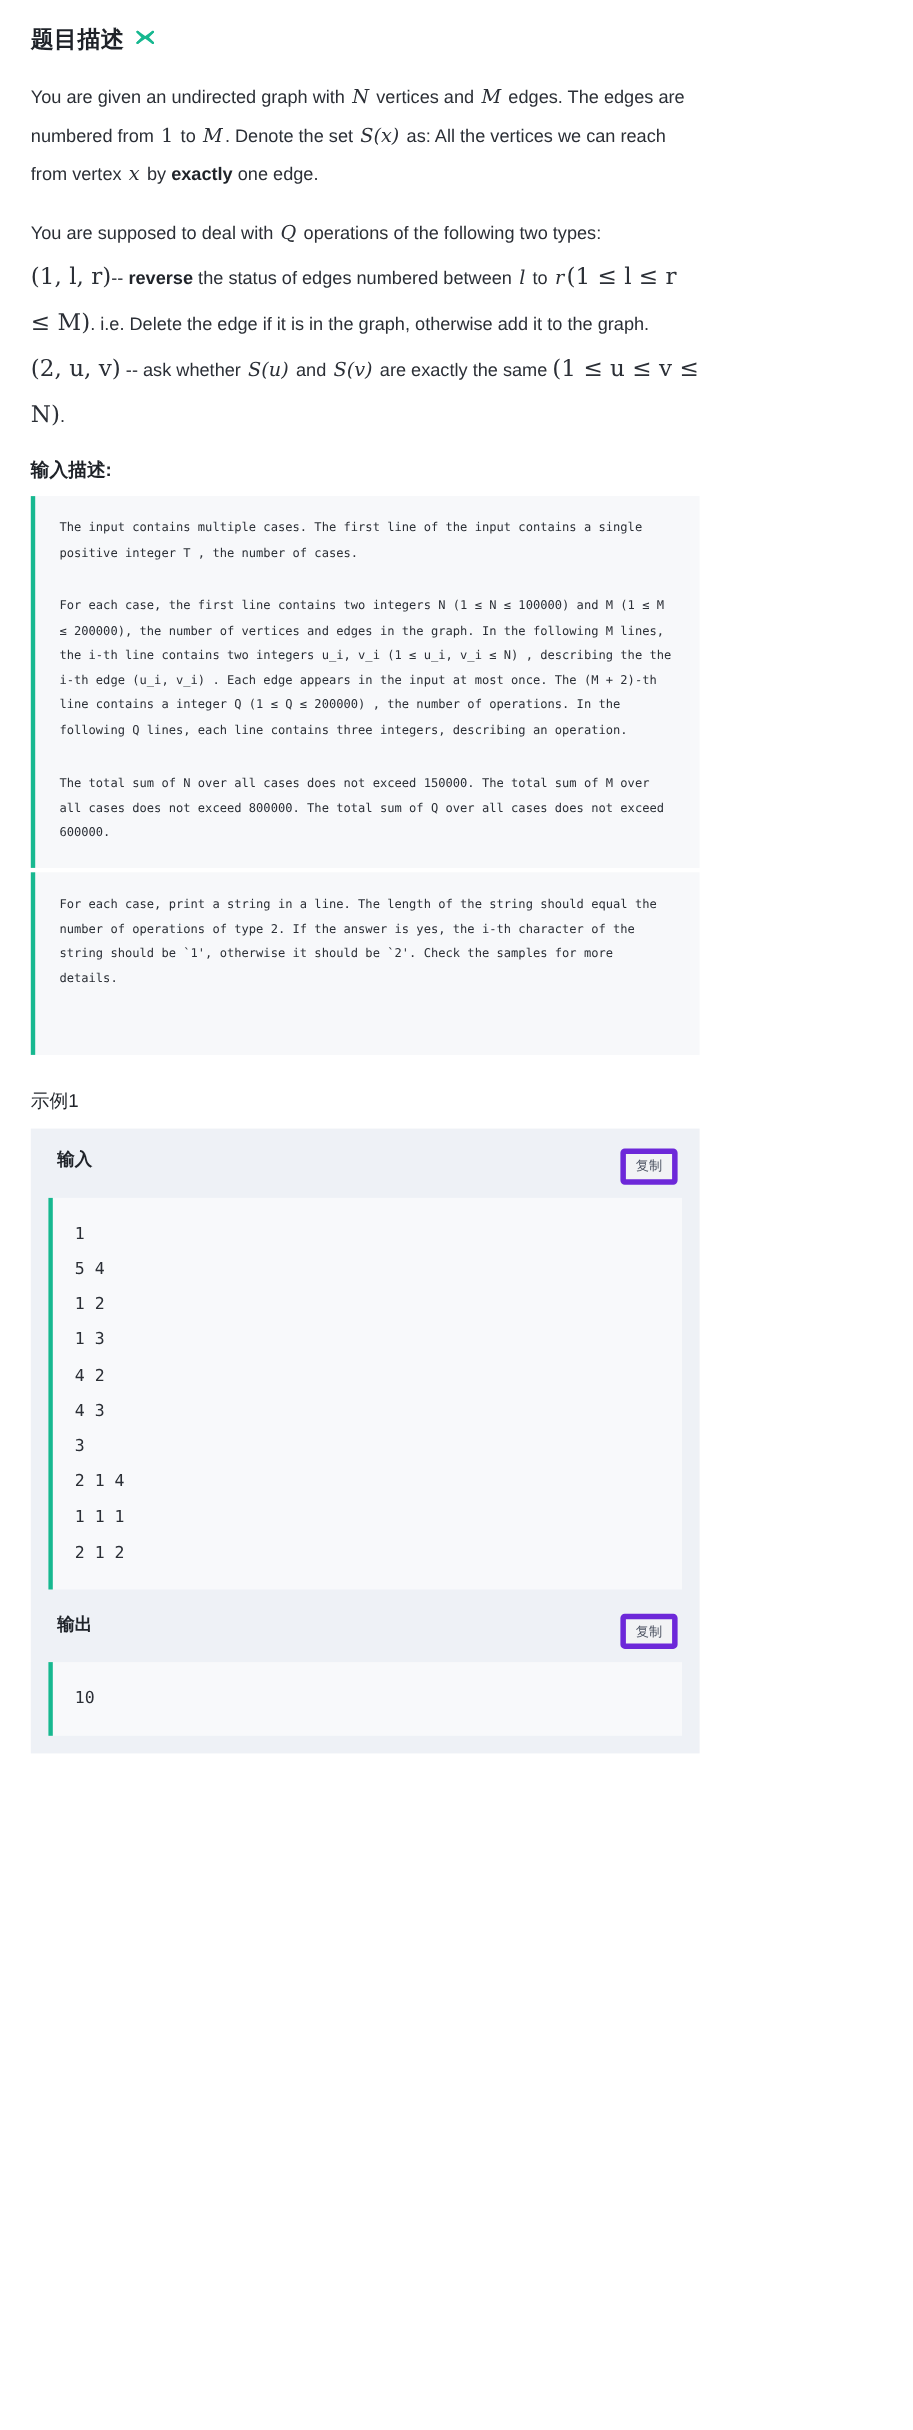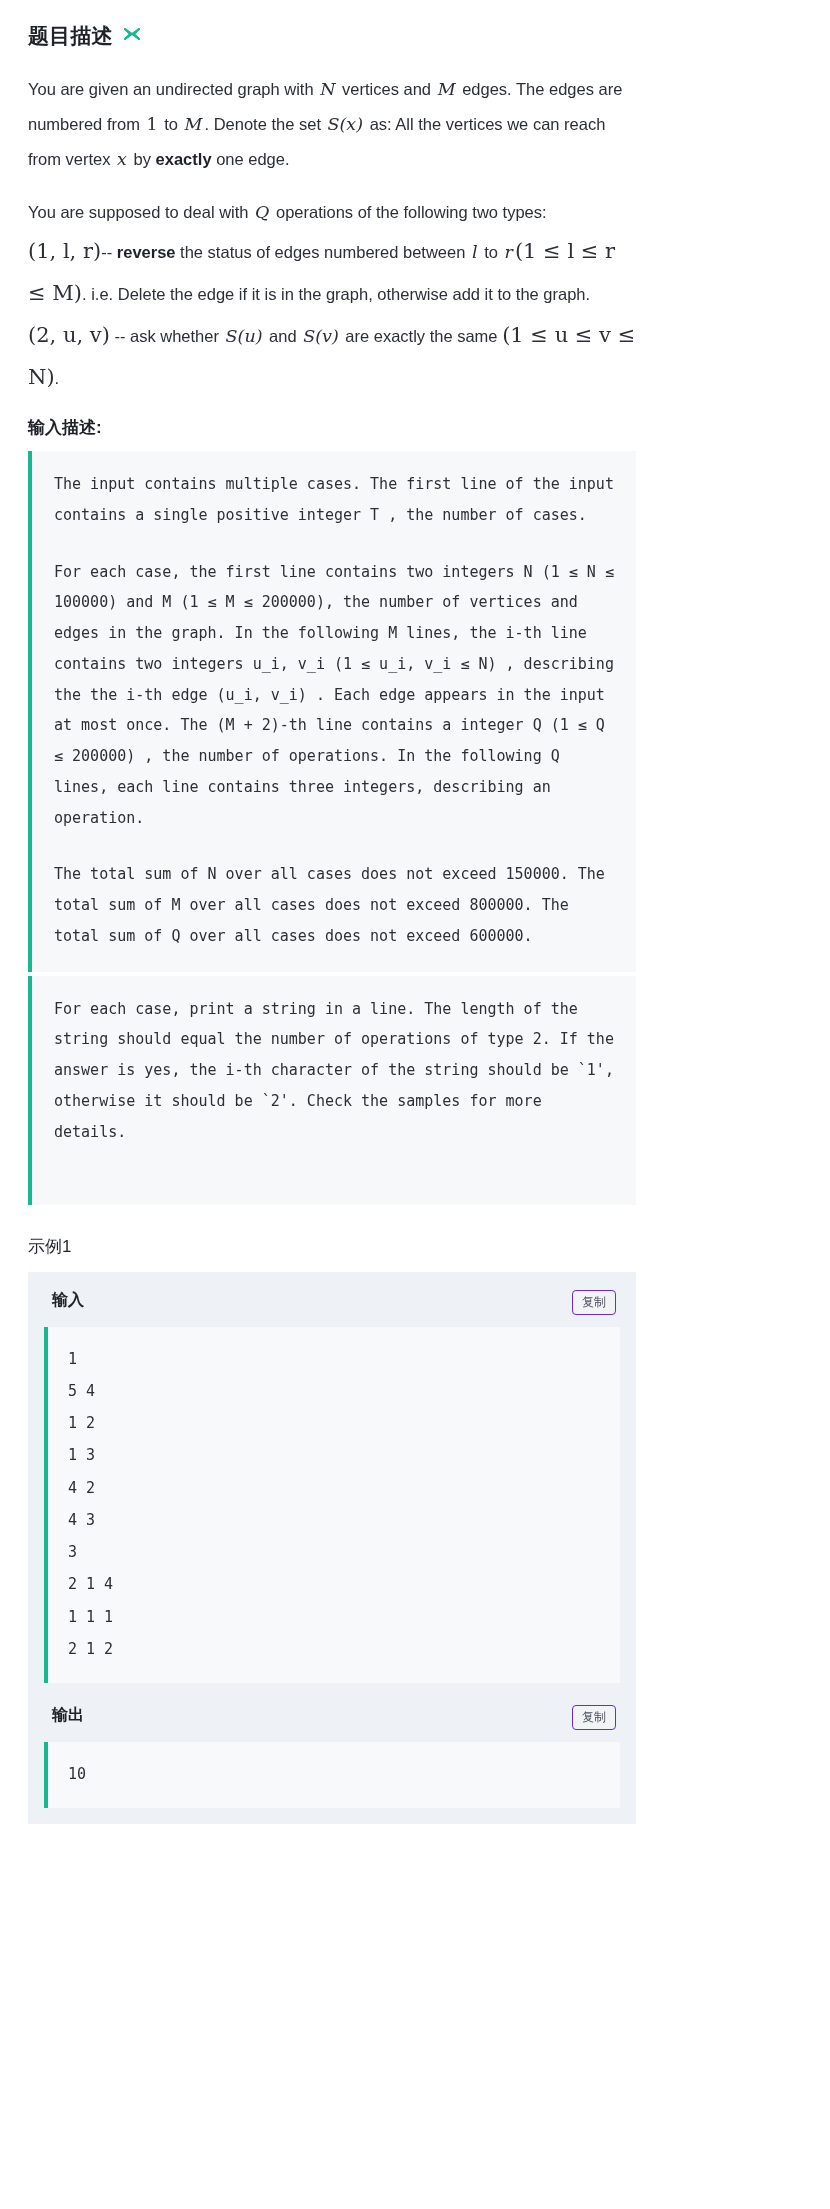--- a/index.html
+++ b/index.html
@@ -74,21 +74,21 @@
   }
   
   .desc-block {
     background: #f7f8fa;
     border-left: 4px solid #17b890;
     padding: 18px 22px 20px 22px;
     margin: 0 0 4px 0;
   }
   .mono-line {
     font-family: "DejaVu Sans Mono", monospace;
-    font-size: 15px;
+    font-size: 11px;
     line-height: 2.05;
     color: #2b2f36;
     white-space: normal;
   }
   .mono-gap { height: 26px; }
   
   .sample-card {
     background: #eef1f6;
     padding: 14px 16px 16px 16px;
   }
@@ -100,21 +100,21 @@
   }
   .sample-head-label {
     font-size: 16px;
     font-weight: bold;
     color: #1f2329;
   }
   .copy-btn {
     font-size: 12px;
     color: #4a5160;
     background: #f2f3f5;
-    border: 1px solid #6d28d9;
+    border: 5px solid #6d28d9;
     border-radius: 4px;
     padding: 4px 9px;
     cursor: pointer;
     line-height: 1.2;
   }
   .io-block {
     background: #f8f9fb;
     border-left: 4px solid #17b890;
     padding: 16px 20px 18px 20px;
     font-family: "DejaVu Sans Mono", monospace;

